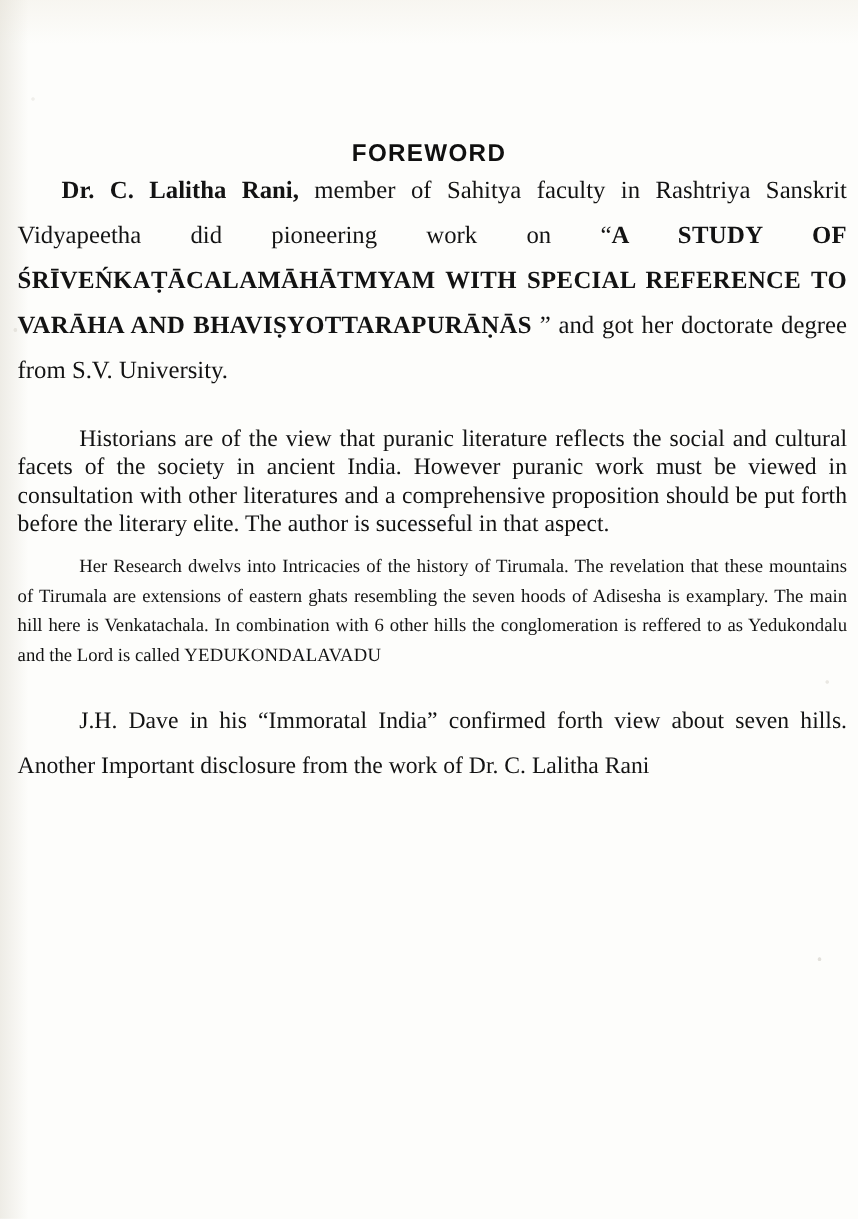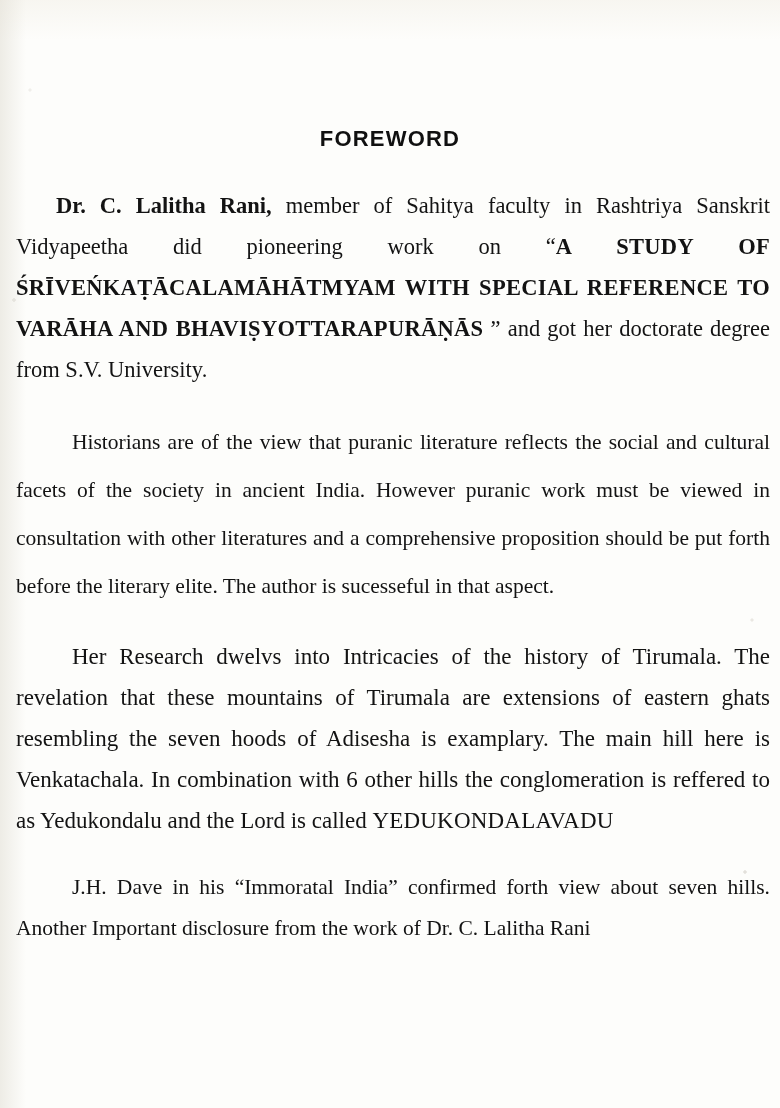--- a/index.html
+++ b/index.html
@@ -57,34 +57,33 @@
   p.para {
     margin: 0;
     text-align: justify;
     text-justify: inter-word;
     font-size: 22.5px;
     line-height: 41px;
     color: #131313;
     -webkit-font-smoothing: antialiased;
   }
   p.para-1 {
-    margin-top: 33px;
     text-indent: 40px;
   }
   p.para-2 {
     margin-top: 28px;
     text-indent: 56px;
     font-size: 21.5px;
-    line-height: 48px;
+    line-height: 26px;
   }
   p.para-3 {
-    margin-top: 26px;
+    margin-top: 12px;
     text-indent: 56px;
-    font-size: 23px;
-    line-height: 41px;
+    font-size: 17px;
+    line-height: 27px;
   }
   p.para-4 {
     margin-top: 26px;
     text-indent: 56px;
     font-size: 21.5px;
     line-height: 41px;
   }
   .lead-name {
     font-weight: bold;
   }

